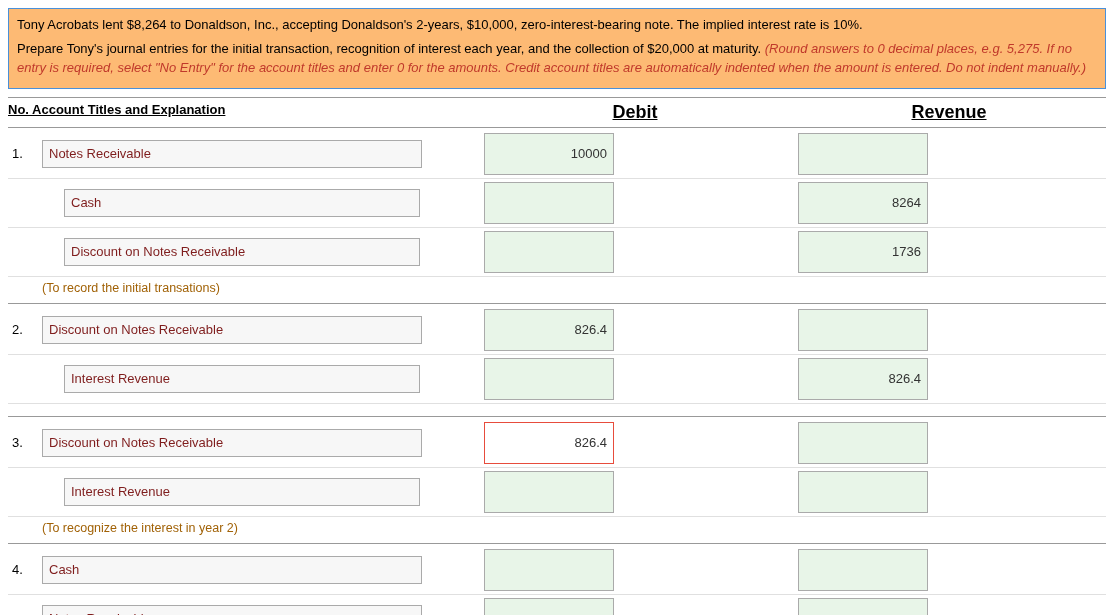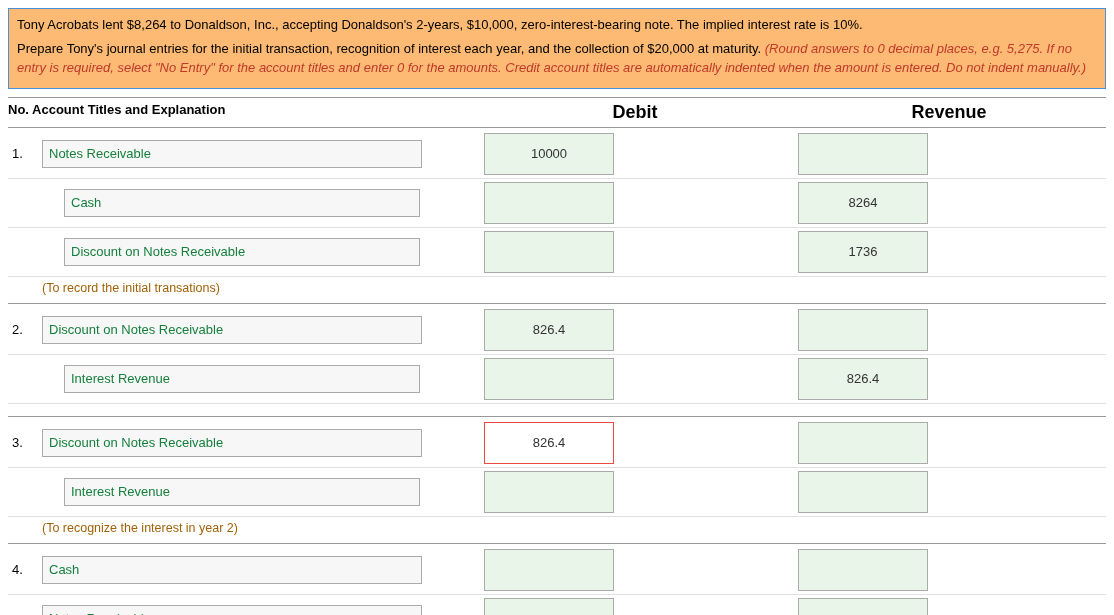--- a/index.html
+++ b/index.html
@@ -28,20 +28,21 @@
       margin-top: 24px;
     }
     .table-header {
       display: grid;
       grid-template-columns: 470px 1fr 1fr;
       border-top: 1.5px solid #999;
       border-bottom: 1.5px solid #999;
       padding: 4px 0;
       margin-top: 8px;
       background: #fff;
+      text-decoration: underline;
     }
     .table-header .col-label {
       font-weight: bold;
       font-size: 13px;
     }
     .col-debit, .col-credit {
       text-align: center;
       font-weight: bold;
       font-size: 18px;
     }
@@ -63,40 +64,40 @@
     .account-cell {
       padding: 3px 6px;
       align-self: center;
     }
     .account-input {
       width: 380px;
       border: 1px solid #aaa;
       padding: 4px 6px;
       font-size: 13px;
       background: #f7f7f7;
-      color: #15803d;
+      color: #7f1d1d;
       height: 28px;
     }
     .account-input.indented {
       margin-left: 22px;
       width: 356px;
     }
     .debit-cell, .credit-cell {
       padding: 3px 6px;
       align-self: center;
     }
     .amount-input {
       width: 130px;
       border: 1px solid #aaa;
       padding: 20px 6px;
       font-size: 13px;
       background: #e8f5e8;
       color: #333;
       height: 28px;
-      text-align: center;
+      text-align: right;
     }
     .amount-input.red-border {
       border: 1.5px solid #e74c3c;
       background: #fff;
     }
     .amount-input.empty {
       background: #e8f5e8;
     }
     .amount-input.has-value {
       background: #e8f5e8;

